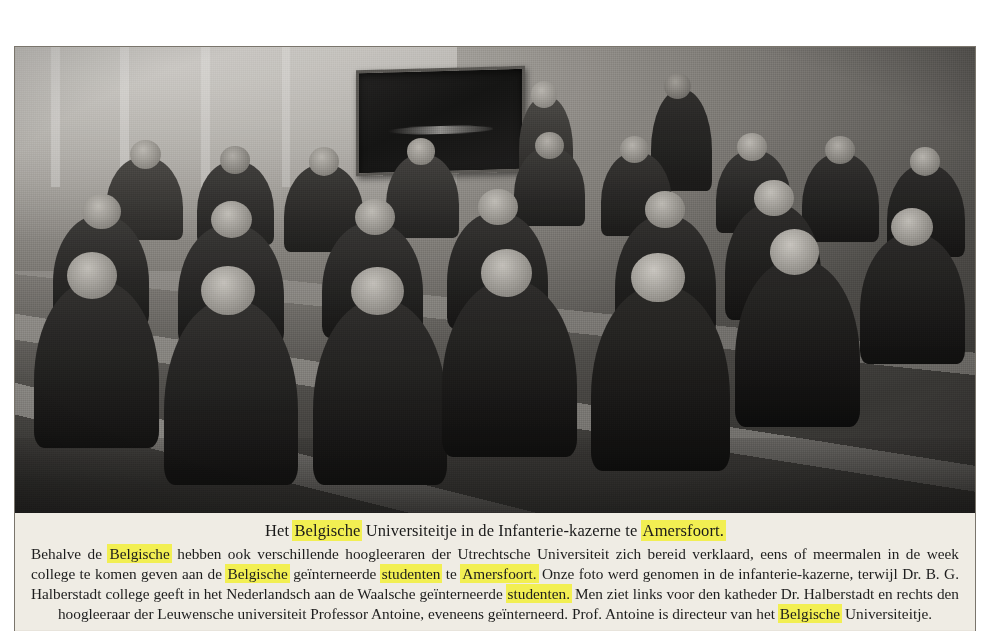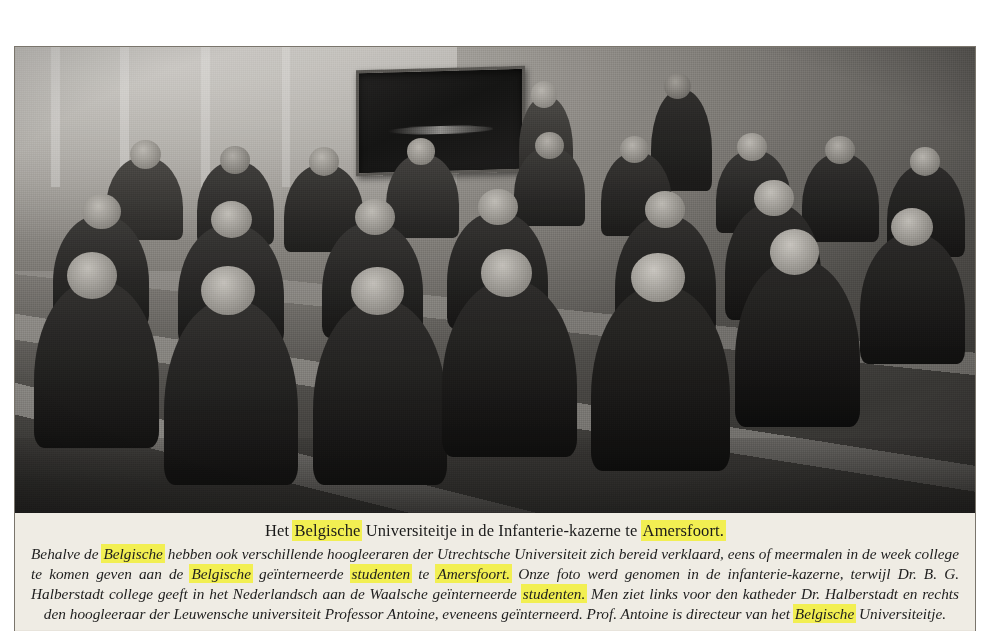--- a/index.html
+++ b/index.html
@@ -111,21 +111,20 @@
     background: #efece4;
   }
   .cap-title {
     text-align: center;
     font-size: 16.5px;
     color: #1a1a1a;
     margin-bottom: 3px;
     letter-spacing: 0.1px;
   }
   .cap-body {
-    font-style: italic;
     font-size: 15.3px;
     line-height: 1.30;
     color: #1d1d1d;
     text-align: justify;
     text-align-last: center;
     hyphens: manual;
   }
   .hl {
     background: #f2ef52;
     box-shadow: 0 0 0 1px #f2ef52;

